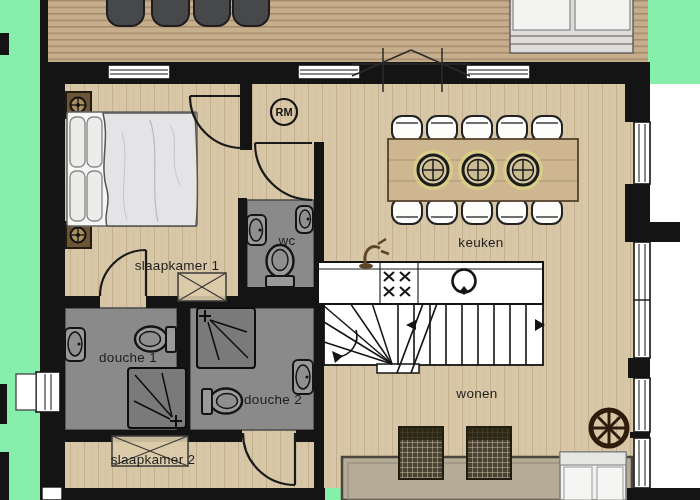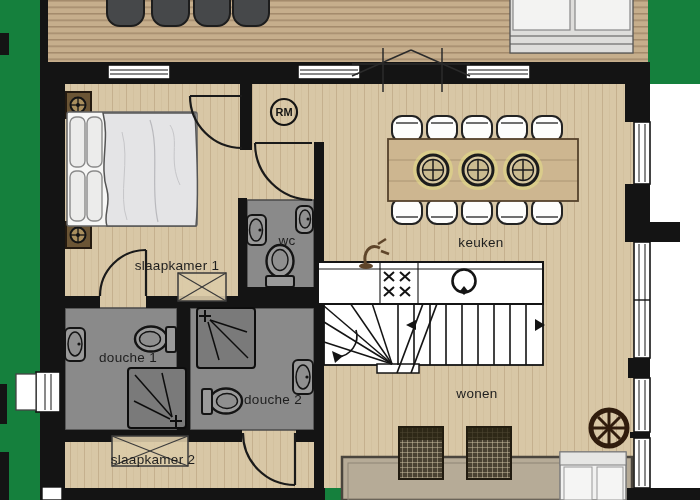--- a/index.html
+++ b/index.html
@@ -1,16 +1,16 @@
 <!DOCTYPE html>
 <html><head>
 <meta charset="utf-8">
 <style>
   html,body{margin:0;padding:0;background:#ffffff;}
-  .plan-wrap{width:700px;height:500px;position:relative;overflow:hidden;background:#15803d;}
+  .plan-wrap{width:700px;height:500px;position:relative;overflow:hidden;background:#86efac;}
   svg{display:block;font-family:"Liberation Sans", sans-serif;}
   text.room-label{fill:#1e1e1e;font-size:13.5px;letter-spacing:.3px;}
   text.badge-label{fill:#141414;font-size:11px;font-weight:bold;}
 </style>
 </head>
 <body>
 
 <div class="plan-wrap">
 <svg width="700" height="500" viewBox="0 0 700 500">
   <defs>

